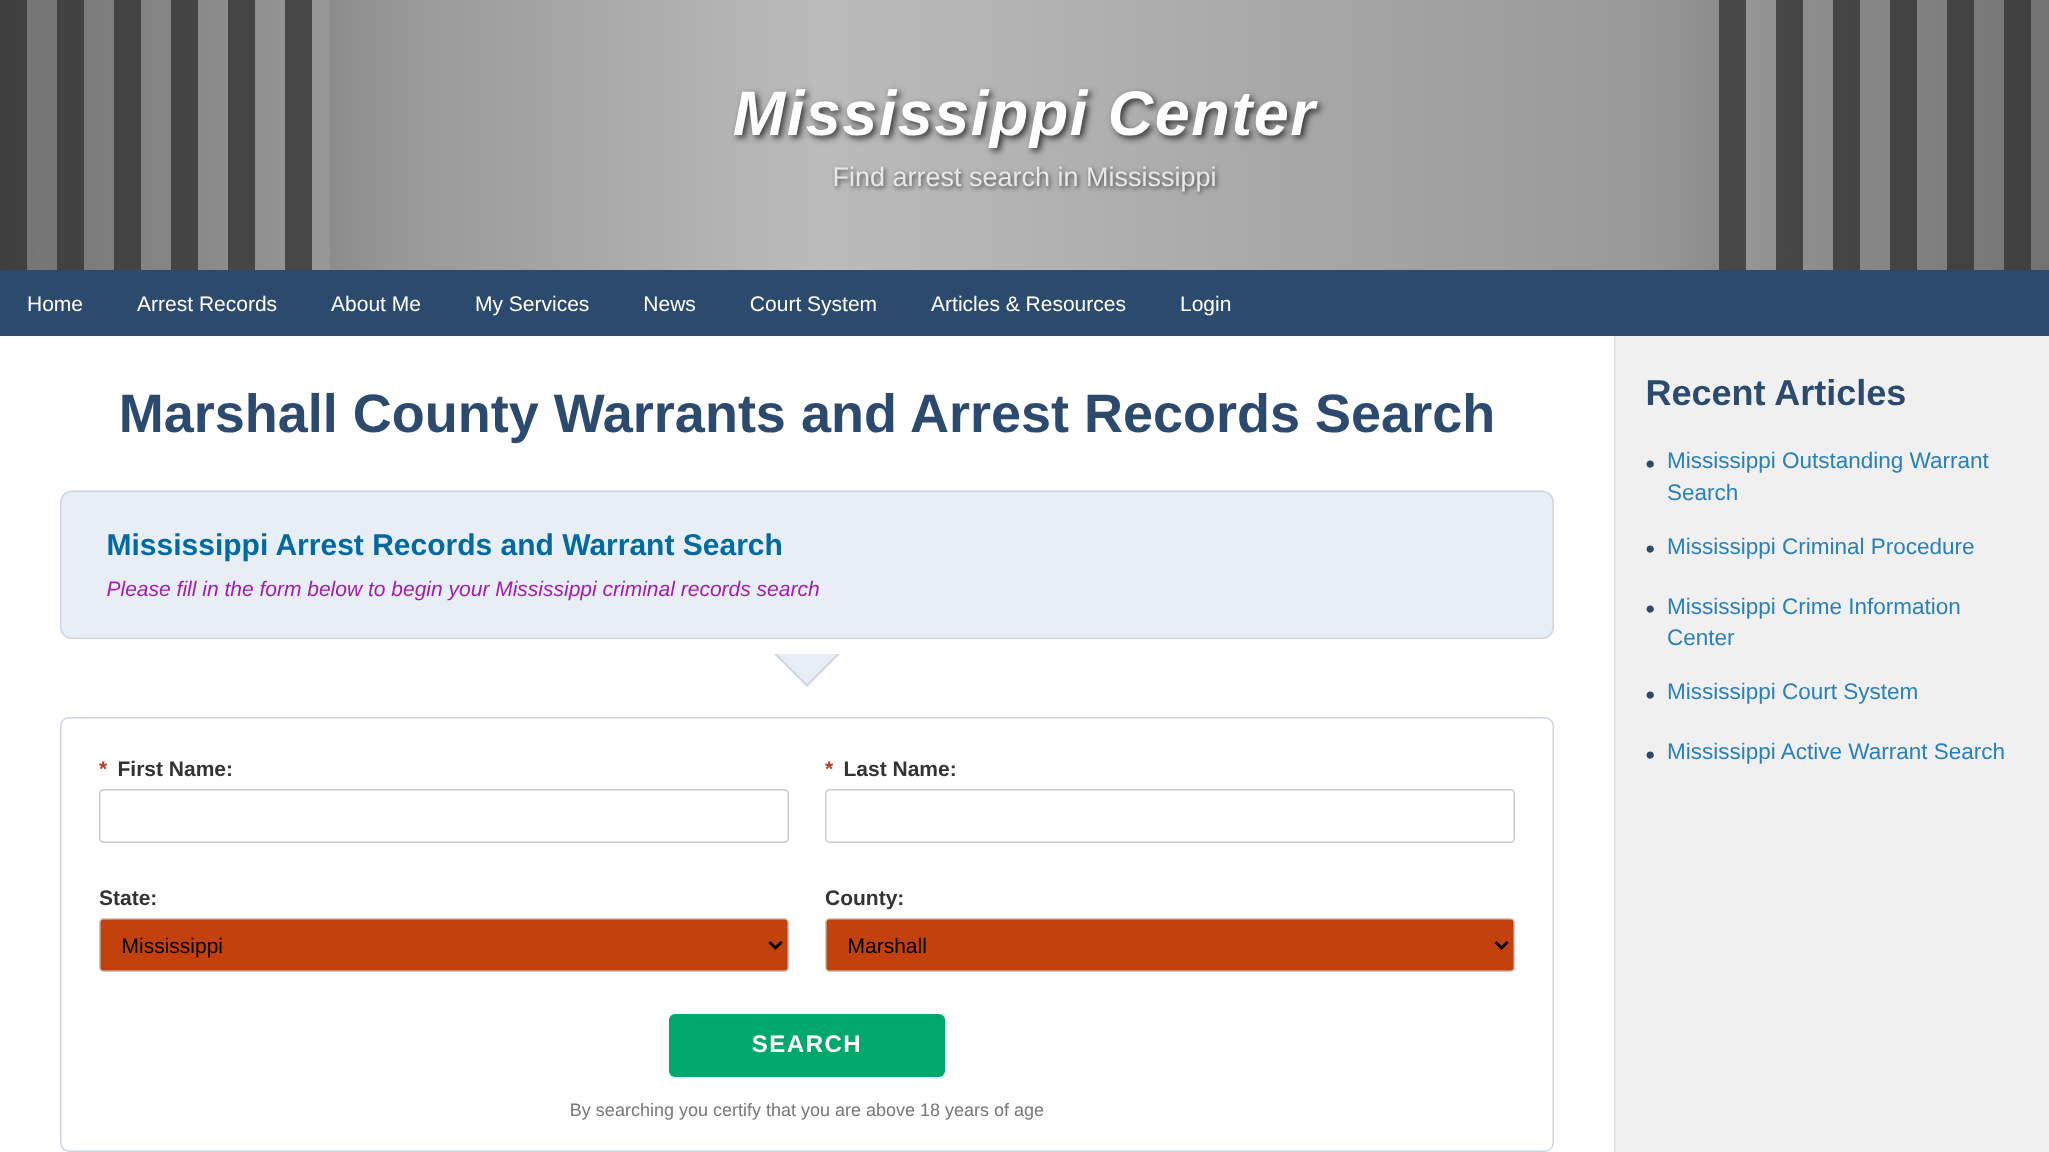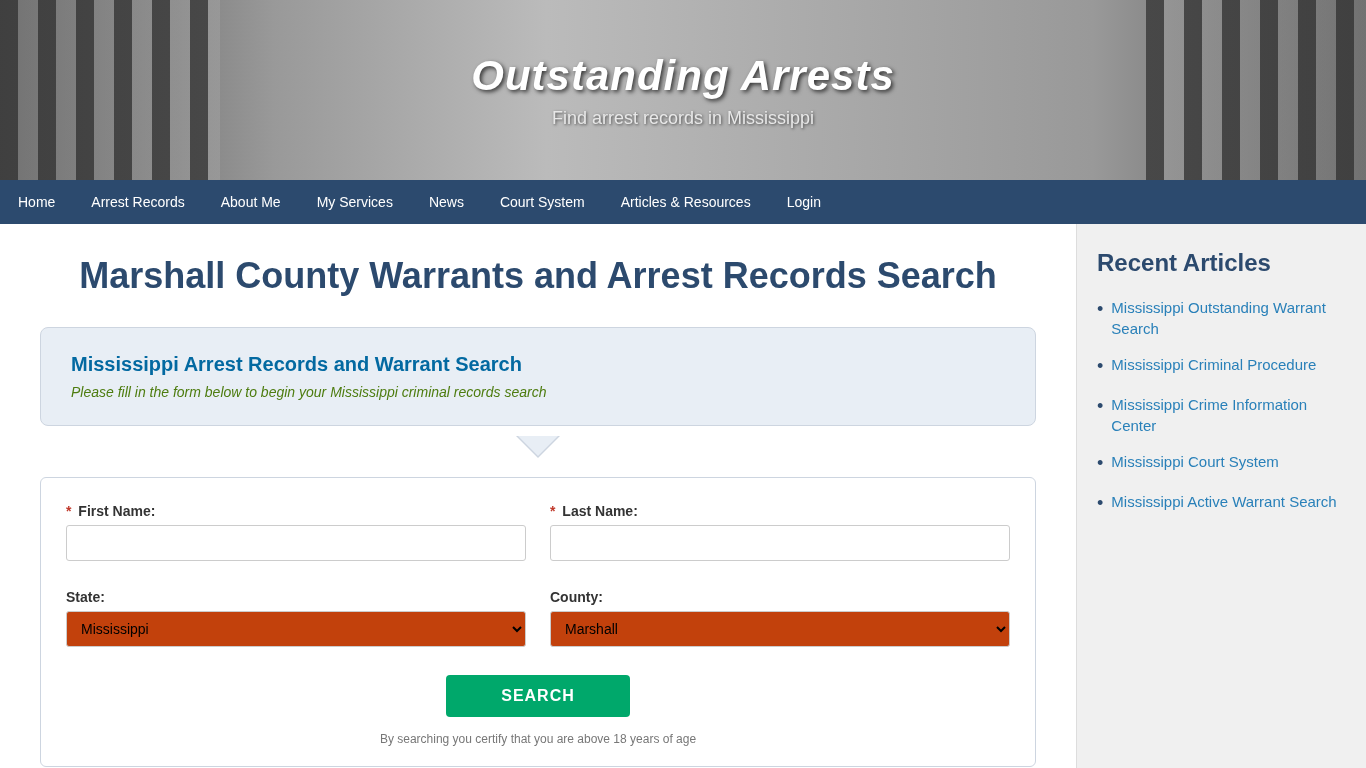--- a/index.html
+++ b/index.html
@@ -117,21 +117,21 @@
     }
     .form-box-title {
       font-size: 20px;
       font-weight: bold;
       color: #0369a1;
       margin-bottom: 8px;
     }
     .form-box-subtitle {
       font-size: 14px;
       font-style: italic;
-      color: #4d7c0f;
+      color: #a21caf;
       margin-bottom: 15px;
     }
 
     
     .form-section {
       background: #fff;
       border: 1px solid #cdd5e0;
       border-radius: 6px;
       padding: 25px 25px 20px 25px;
       margin-top: 15px;
@@ -228,22 +228,22 @@
     }
   </style>
 </head>
 <body>
 
 <header class="header">
   <div class="header-bg"></div>
   <div class="header-left-bars"></div>
   <div class="header-right-bars"></div>
   <div class="header-center">
-    <div class="site-title">Outstanding Arrests</div>
-    <div class="site-subtitle">Find arrest records in Mississippi</div>
+    <div class="site-title">Mississippi Center</div>
+    <div class="site-subtitle">Find arrest search in Mississippi</div>
   </div>
 </header>
 
 <nav>
   <ul>
     <li>
         <a href="#">Home</a>
       </li>
     <li>
         <a href="#">Arrest Records</a>

